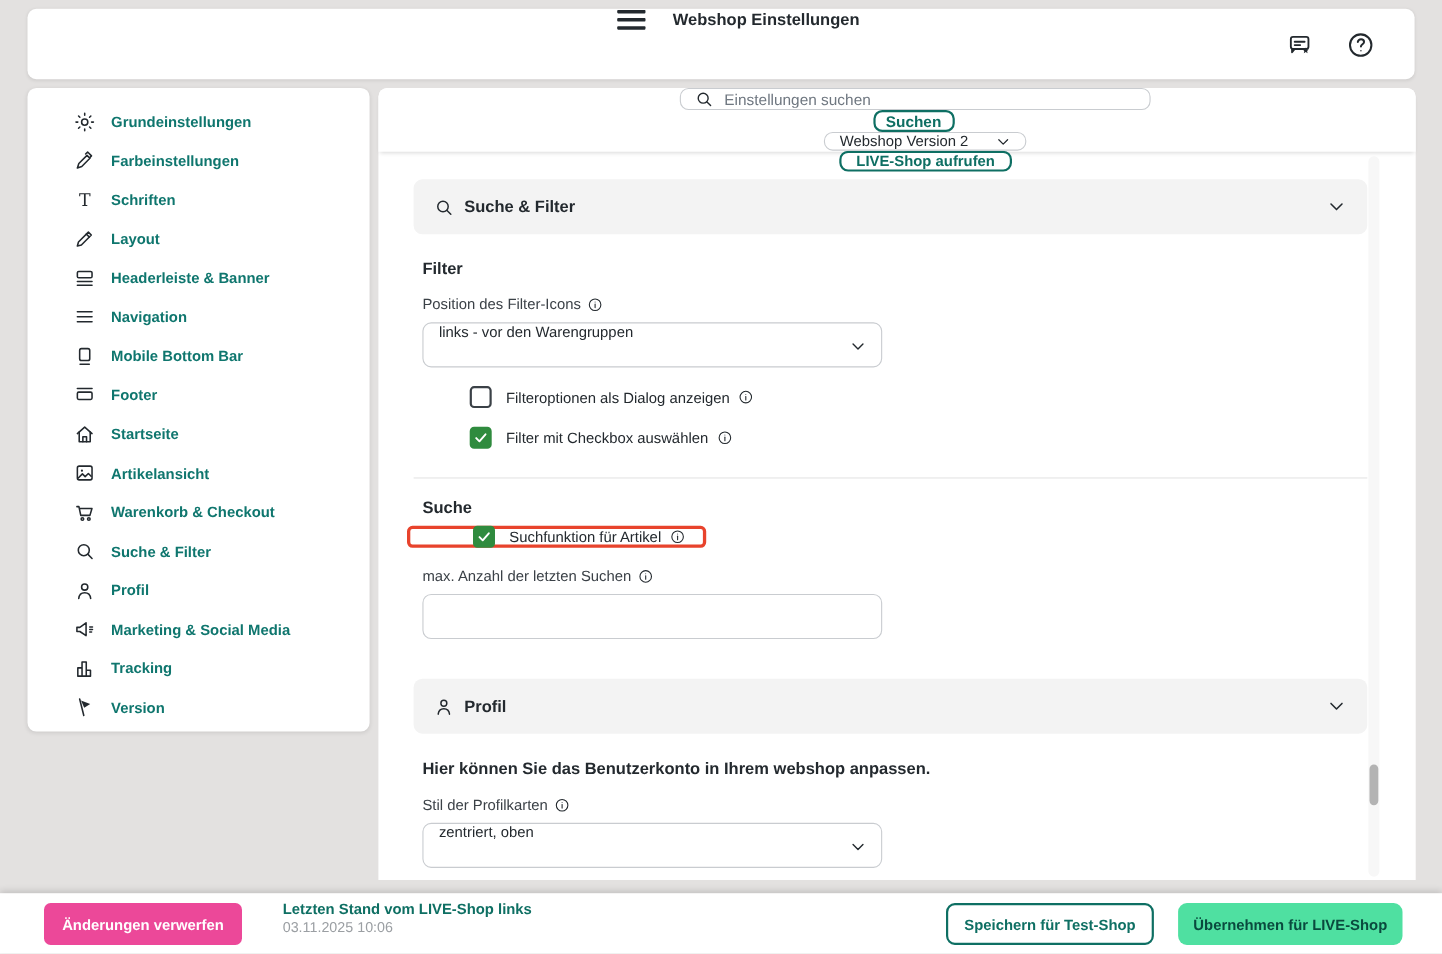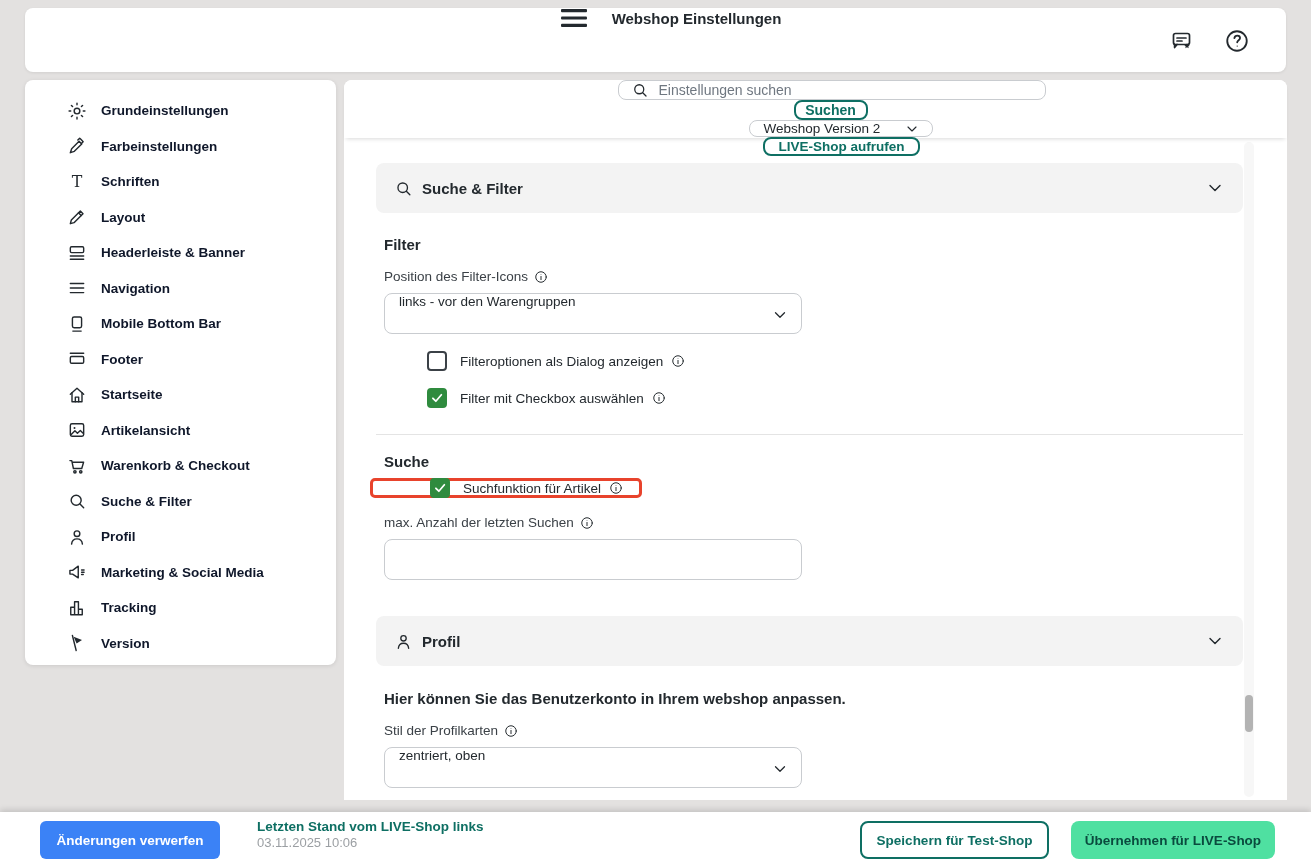--- a/index.html
+++ b/index.html
@@ -30,21 +30,21 @@
   .sidebar {
     position:absolute; left:25px; top:80px; width:311px; height:585px;
     background:#ffffff; border-radius:8px;
     box-shadow:0 1px 4px rgba(0,0,0,.10);
     padding-top:13px;
   }
   .side-item {
     height:35.5px; display:flex; align-items:center; padding-left:41px; cursor:pointer;
   }
   .side-item .s-ic { width:21px; display:flex; justify-content:center; }
-  .side-item .s-label { margin-left:14px; font-size:13.5px; font-weight:700; color:#0f172a; }
+  .side-item .s-label { margin-left:14px; font-size:13.5px; font-weight:700; color:#0f766e; }
 
   
   .main {
     position:absolute; left:344px; top:80px; width:943px; height:720px;
     background:#ffffff; border-radius:8px 8px 0 0;
   }
   .searchrow {
     height:58px; display:flex; align-items:center; padding:0 0 0 32px;
     box-shadow:0 3px 4px -2px rgba(0,0,0,.15);
     position:relative; z-index:2; background:#fff; border-radius:8px 8px 0 0;flex-direction:column;
@@ -120,21 +120,21 @@
     background:#b3b3b3; border-radius:4px; cursor:pointer;
   }
 
   
   .bottombar {
     position:absolute; left:0; top:812px; width:1311px; height:55px; background:#ffffff;
     box-shadow:0 -2px 6px rgba(0,0,0,.15); z-index:5;
   }
   .btn-danger {
     position:absolute; left:40px; top:9px; width:180px; height:38px;
-    background:#3b82f6; color:#fff; border:none; border-radius:6px;
+    background:#ec4899; color:#fff; border:none; border-radius:6px;
     font-size:13.5px; font-weight:700; cursor:pointer; font-family:"Liberation Sans", sans-serif;
   }
   .load-block { position:absolute; left:257px; top:7px; cursor:pointer; }
   .load-link { color:#0e6f63; font-size:13.5px; font-weight:700; }
   .load-time { color:#9b9fa3; font-size:13px; margin-top:1px; }
   .btn-test {
     position:absolute; right:262px; top:9px; width:189px; height:38px; font-size:13.5px;
   }
   .btn-apply {
     position:absolute; right:36px; top:9px; width:204px; height:38px;

